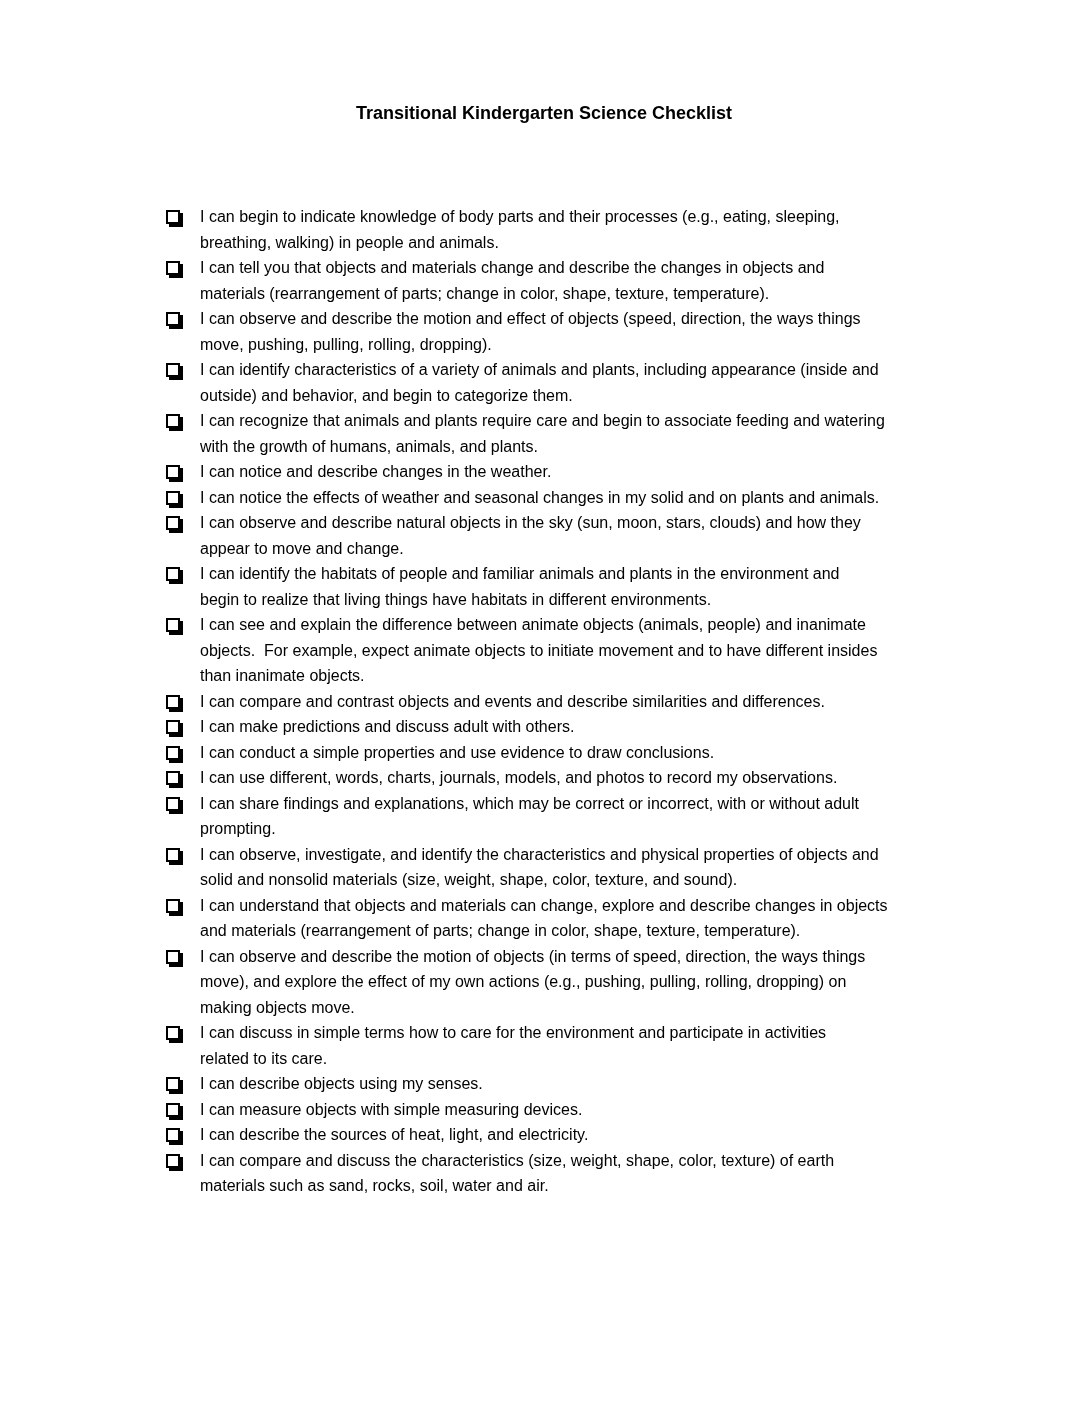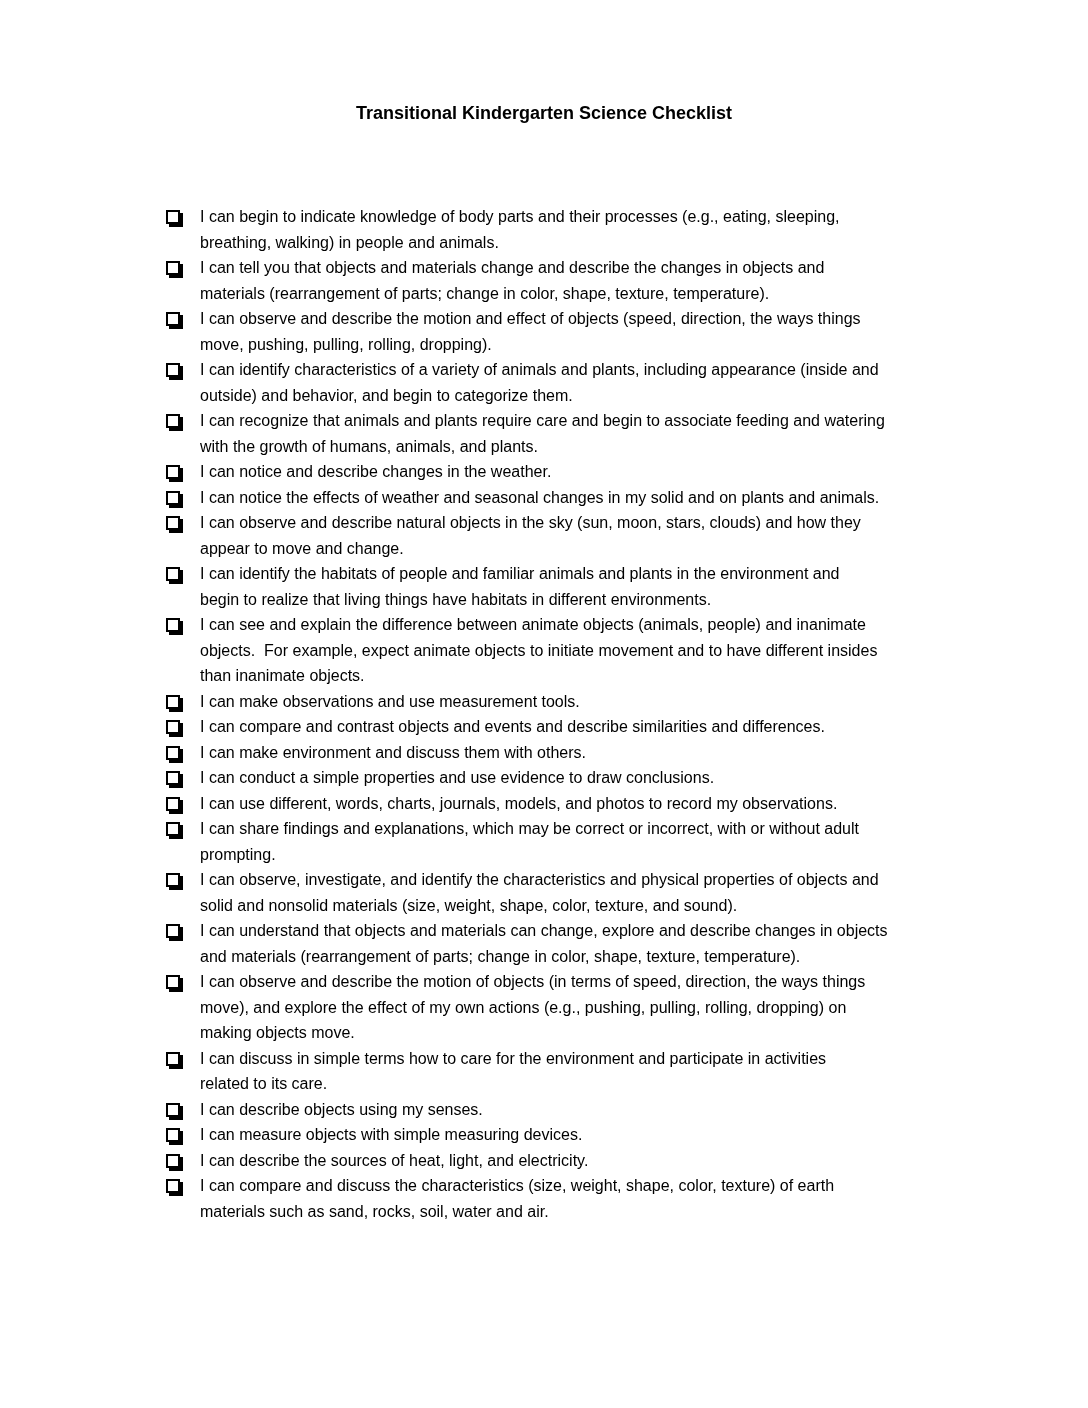--- a/index.html
+++ b/index.html
@@ -108,29 +108,25 @@
 begin to realize that living things have habitats in different environments.</span>
     </li>
       <li class="item">
       <span class="checkbox"></span>
       <span class="item-text">I can see and explain the difference between animate objects (animals, people) and inanimate
 objects.  For example, expect animate objects to initiate movement and to have different insides
 than inanimate objects.</span>
     </li>
       <li class="item">
       <span class="checkbox"></span>
-      <span class="item-text">I can make observations and use measurement tools.</span>
-    </li>
-      <li class="item">
-      <span class="checkbox"></span>
       <span class="item-text">I can compare and contrast objects and events and describe similarities and differences.</span>
     </li>
       <li class="item">
       <span class="checkbox"></span>
-      <span class="item-text">I can make environment and discuss them with others.</span>
+      <span class="item-text">I can make predictions and discuss adult with others.</span>
     </li>
       <li class="item">
       <span class="checkbox"></span>
       <span class="item-text">I can conduct a simple properties and use evidence to draw conclusions.</span>
     </li>
       <li class="item">
       <span class="checkbox"></span>
       <span class="item-text">I can use different, words, charts, journals, models, and photos to record my observations.</span>
     </li>
       <li class="item">

